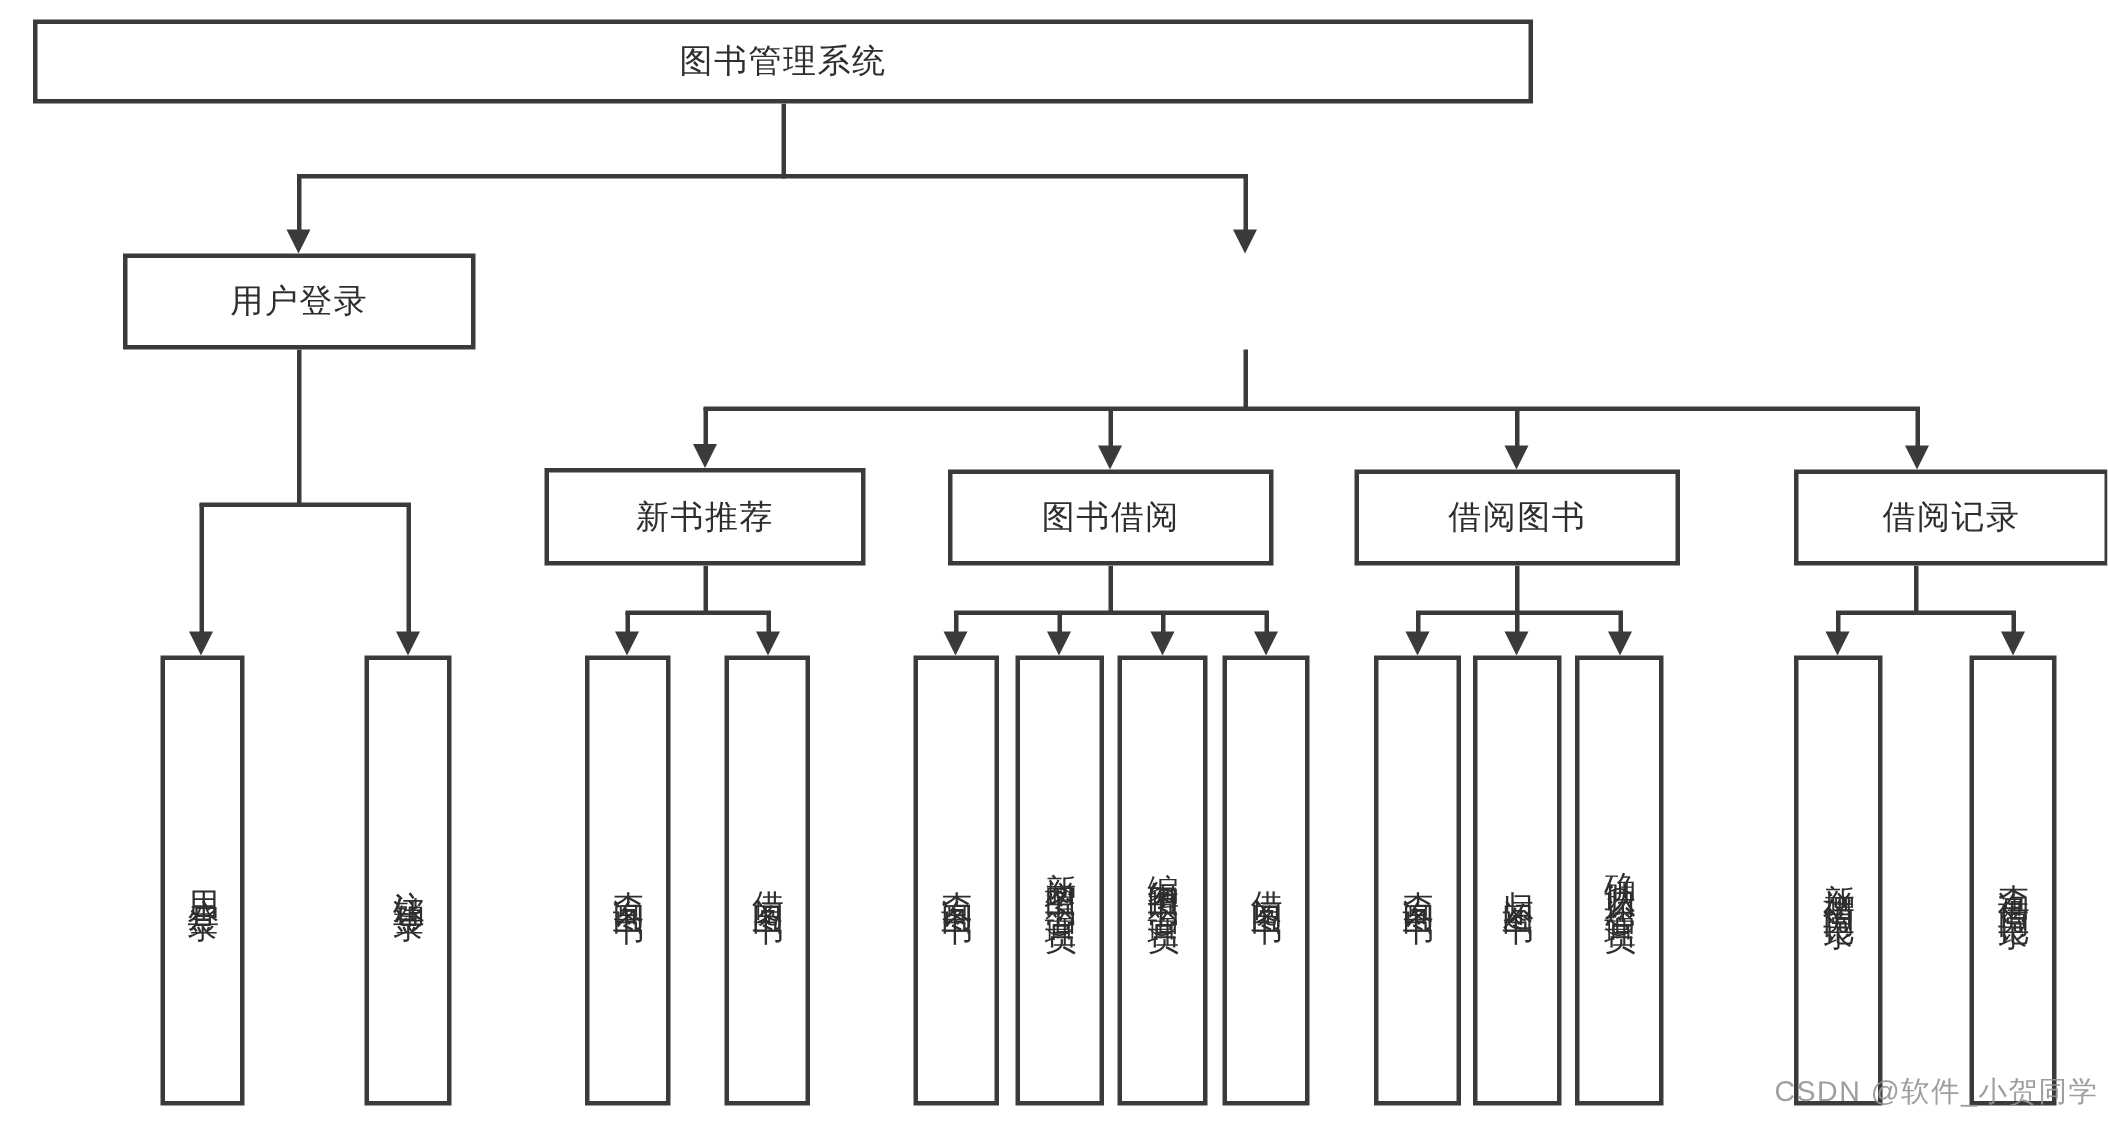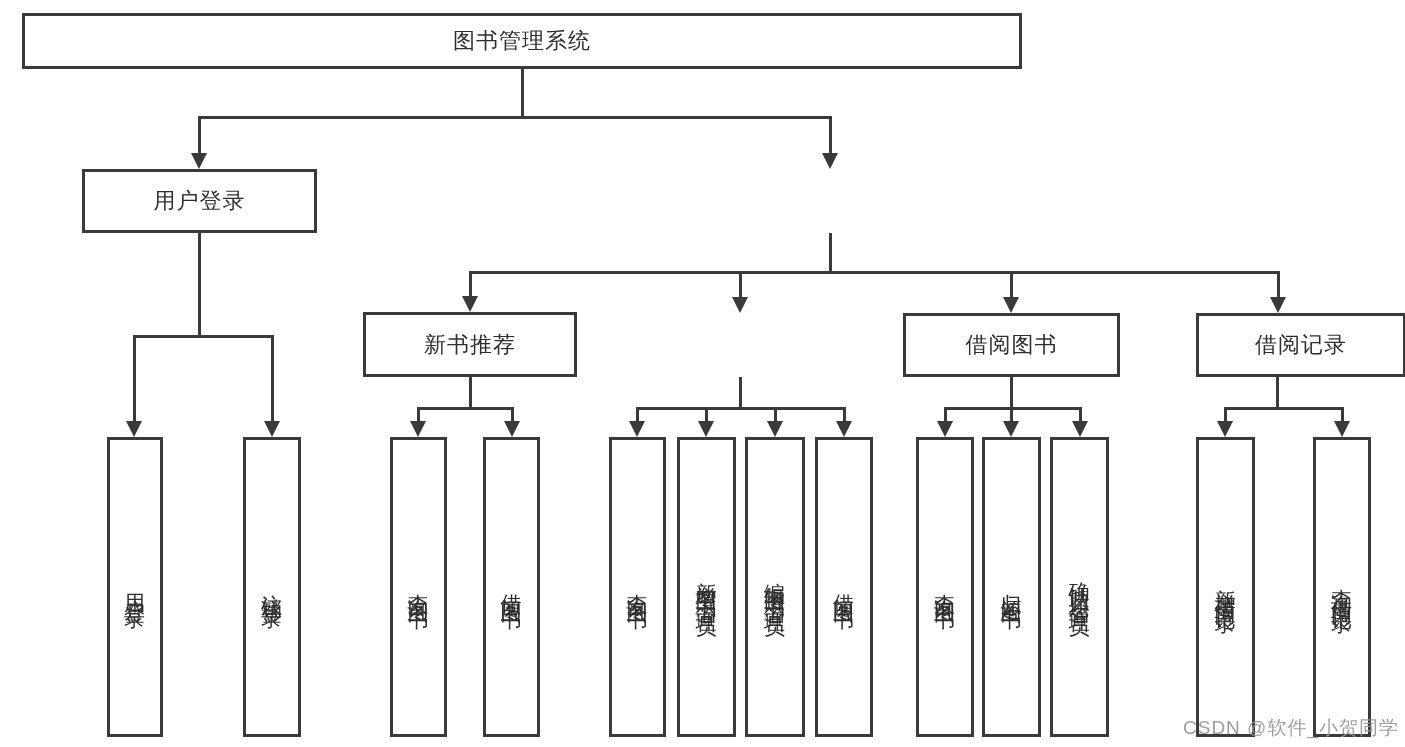--- a/index.html
+++ b/index.html
@@ -96,20 +96,23 @@
     <span>图书管理系统</span>
   </div>
 
   <div class="hbox" style="left:82px;top:169px;width:235px;height:64px;">
     <span>用户登录</span>
   </div>
 
   <div class="hbox" style="left:363px;top:312px;width:214px;height:65px;">
     <span>新书推荐</span>
   </div>
+  <div class="hbox" style="left:632px;top:313px;width:217px;height:64px;">
+    <span>图书借阅</span>
+  </div>
   <div class="hbox" style="left:903px;top:313px;width:217px;height:64px;">
     <span>借阅图书</span>
   </div>
   <div class="hbox" style="left:1172px;top:313px;width:210px;height:64px;margin-left:24px;">
     <span>借阅记录</span>
   </div>
 
   <div class="leaf" style="left:107px;width:56px;">
     <span>用户登录</span>
   </div>

